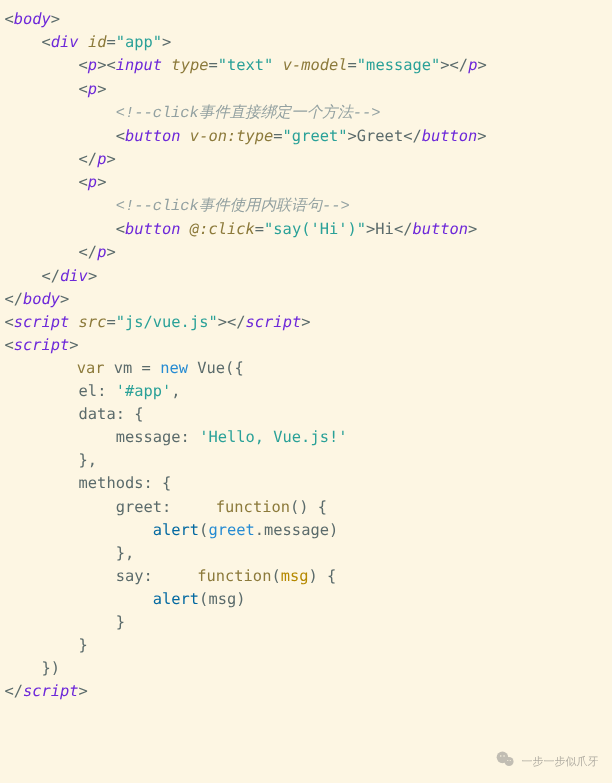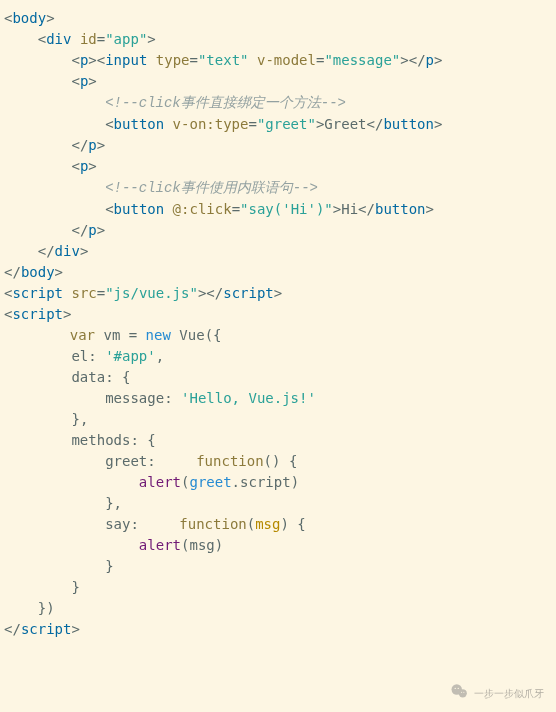--- a/index.html
+++ b/index.html
@@ -13,27 +13,27 @@
     height: 712px;
     overflow: hidden;
     position: relative;
   }
   pre {
     margin: 0;
     padding: 8px 0 8px 4px;
     white-space: pre;
   }
   .punc, .default { color: #5b6b6b; }
-  .tag { color: #0369a1; }
-  .attr { color: #8c7a3b; }
+  .tag { color: #6d28d9; font-style: italic; }
+  .attr { color: #8c7a3b; font-style: italic; }
   .str { color: #2aa198; }
   .comment { color: #93a1a1; font-style: italic; font-family: Liberation Mono, monospace; }
   .kw { color: #8c7a3b; margin-left: 32px; }
   .kw2 { color: #268bd2; }
-  .fn { color: #701a75; }
+  .fn { color: #0369a1; }
   .param { color: #b58900; }
   .watermark {
     position: absolute;
     bottom: 8px;
     right: 12px;
     display: flex;
     align-items: center;
     gap: 6px;
     opacity: 0.45;
     color: #555;
@@ -63,21 +63,21 @@
 <span class="punc">&lt;</span><span class="punc">/</span><span class="tag">body</span><span class="punc">&gt;</span>
 <span class="punc">&lt;</span><span class="tag">script</span> <span class="attr">src</span><span class="punc">=</span><span class="str">"js/vue.js"</span><span class="punc">&gt;</span><span class="punc">&lt;</span><span class="punc">/</span><span class="tag">script</span><span class="punc">&gt;</span>
 <span class="punc">&lt;</span><span class="tag">script</span><span class="punc">&gt;</span>
     <span class="kw">var</span><span class="default"> </span><span class="default">vm</span><span class="default"> = </span><span class="kw2">new</span><span class="default"> </span><span class="default">Vue</span><span class="punc">(</span><span class="punc">{</span>
         <span class="default">el</span><span class="punc">: </span><span class="str">'#app'</span><span class="punc">,</span>
         <span class="default">data</span><span class="punc">: </span><span class="punc">{</span>
             <span class="default">message</span><span class="punc">: </span><span class="str">'Hello, Vue.js!'</span>
         <span class="punc">}</span><span class="punc">,</span>
         <span class="default">methods</span><span class="punc">: </span><span class="punc">{</span>
             <span class="default">greet</span><span class="punc">: </span><span class="kw">function</span><span class="punc">(</span><span class="punc">)</span><span class="default"> </span><span class="punc">{</span>
-                <span class="fn">alert</span><span class="punc">(</span><span class="kw2">greet</span><span class="default">.script</span><span class="punc">)</span>
+                <span class="fn">alert</span><span class="punc">(</span><span class="kw2">greet</span><span class="default">.message</span><span class="punc">)</span>
             <span class="punc">}</span><span class="punc">,</span>
             <span class="default">say</span><span class="punc">: </span><span class="kw">function</span><span class="punc">(</span><span class="param">msg</span><span class="punc">)</span><span class="default"> </span><span class="punc">{</span>
                 <span class="fn">alert</span><span class="punc">(</span><span class="default">msg</span><span class="punc">)</span>
             <span class="punc">}</span>
         <span class="punc">}</span>
     <span class="punc">}</span><span class="punc">)</span>
 <span class="punc">&lt;</span><span class="punc">/</span><span class="tag">script</span><span class="punc">&gt;</span></pre>
 
 <div class="watermark">
   <span>

